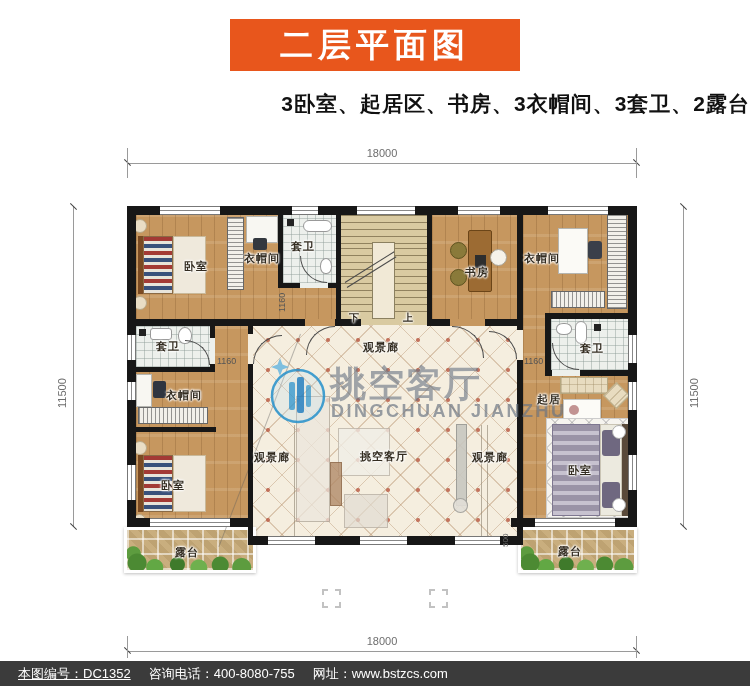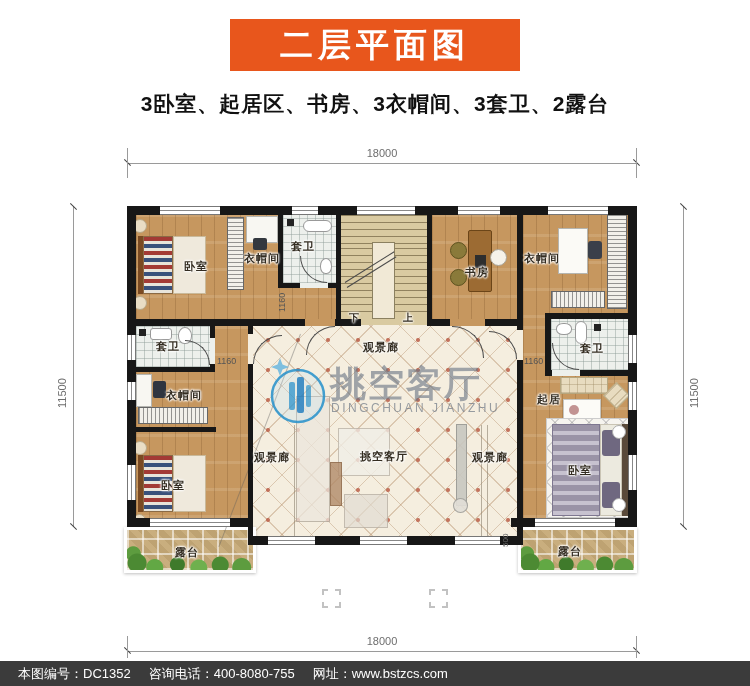--- a/index.html
+++ b/index.html
@@ -2,21 +2,21 @@
 <html><head>
 <meta charset="utf-8">
 <style>
   html,body{margin:0;padding:0;background:#fff;}
   #stage{position:relative;width:750px;height:686px;background:#ffffff;overflow:hidden;
          font-family:"Liberation Sans","DejaVu Sans",sans-serif;padding-left:12px;}
   
   #title-box{position:absolute;left:230px;top:19px;width:290px;height:52px;background:#e8561c;
              display:flex;align-items:center;justify-content:center;z-index:8;}
   #title-box span{color:#fff;font-size:33px;font-weight:bold;letter-spacing:5px;}
-  #subtitle{position:absolute;left:0;top:90px;width:750px;text-align:center;font-size:21px;
+  #subtitle{position:absolute;left:0;top:90px;width:750px;text-align:right;font-size:21px;
             font-weight:bold;color:#111;letter-spacing:1px;z-index:8;}
   
   .wall{position:absolute;background:#171717;z-index:3;}
   .wood{position:absolute;z-index:1;background-color:#c6975f;background-image:
         repeating-linear-gradient(90deg, rgba(101,63,25,.22) 0 1px, transparent 1px 13px),
         repeating-linear-gradient(0deg, rgba(255,246,230,.13) 0 3px, transparent 3px 27px);}
   .tile{position:absolute;z-index:1;background-color:#f5eedf;background-image:
         radial-gradient(circle, rgba(187,95,72,.85) 1.5px, rgba(187,95,72,0) 2.5px),
         repeating-linear-gradient(45deg, rgba(183,146,110,.42) 0 1px, transparent 1px 21px),
         repeating-linear-gradient(135deg, rgba(183,146,110,.42) 0 1px, transparent 1px 21px);
@@ -64,27 +64,27 @@
   .dim-sm{font-size:9px;color:#555;}
   .dim-vert{writing-mode:vertical-rl;transform:rotate(180deg);}
   .dim-line{position:absolute;background:#9a9a9a;z-index:5;}
   .tick{position:absolute;width:9px;height:1px;background:#444;z-index:5;}
   .colsq{position:absolute;width:19px;height:19px;border:2px dashed #c2c2c2;z-index:2;box-sizing:border-box;}
   .vline{position:absolute;width:1px;background:rgba(130,120,100,.55);z-index:2;}
   
   #watermark{position:absolute;left:268px;top:352px;width:230px;height:92px;z-index:5;opacity:.88;}
   #wm-cn{position:absolute;left:62px;top:8px;font-size:36px;font-weight:bold;
          color:rgba(106,116,131,.70);letter-spacing:2px;white-space:nowrap;}
-  #wm-en{position:absolute;left:63px;top:49px;font-size:12px;font-weight:normal;
+  #wm-en{position:absolute;left:63px;top:49px;font-size:18px;font-weight:bold;
          color:rgba(106,116,131,.78);letter-spacing:2.5px;white-space:nowrap;}
   
   #footer{position:absolute;left:0;bottom:0;width:750px;height:25px;background:#3b3b3b;z-index:9;
           display:flex;align-items:center;color:#fff;font-size:13px;white-space:nowrap;}
   #footer span{margin-left:18px;}
-  #footer span:first-child{}
+  #footer span:first-child{text-decoration:underline;}
 </style>
 </head>
 <body>
 
 <div id="stage">
 
   <div id="title-box">
     <span>二层平面图</span>
   </div>
   <div id="subtitle">3卧室、起居区、书房、3衣帽间、3套卫、2露台</div>

